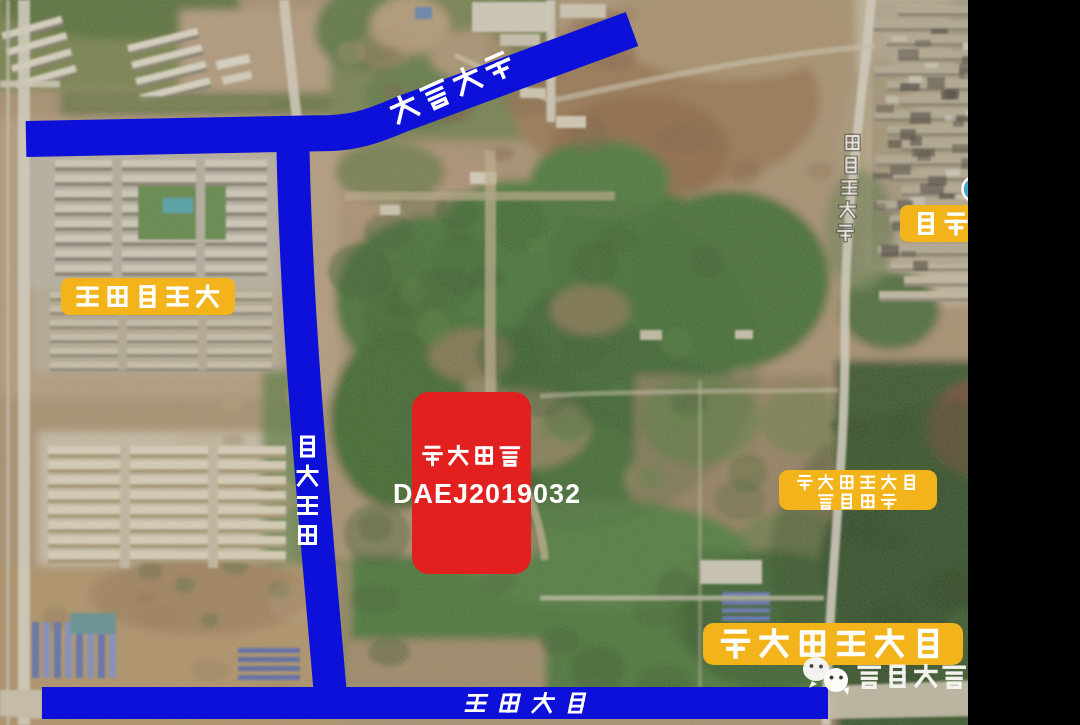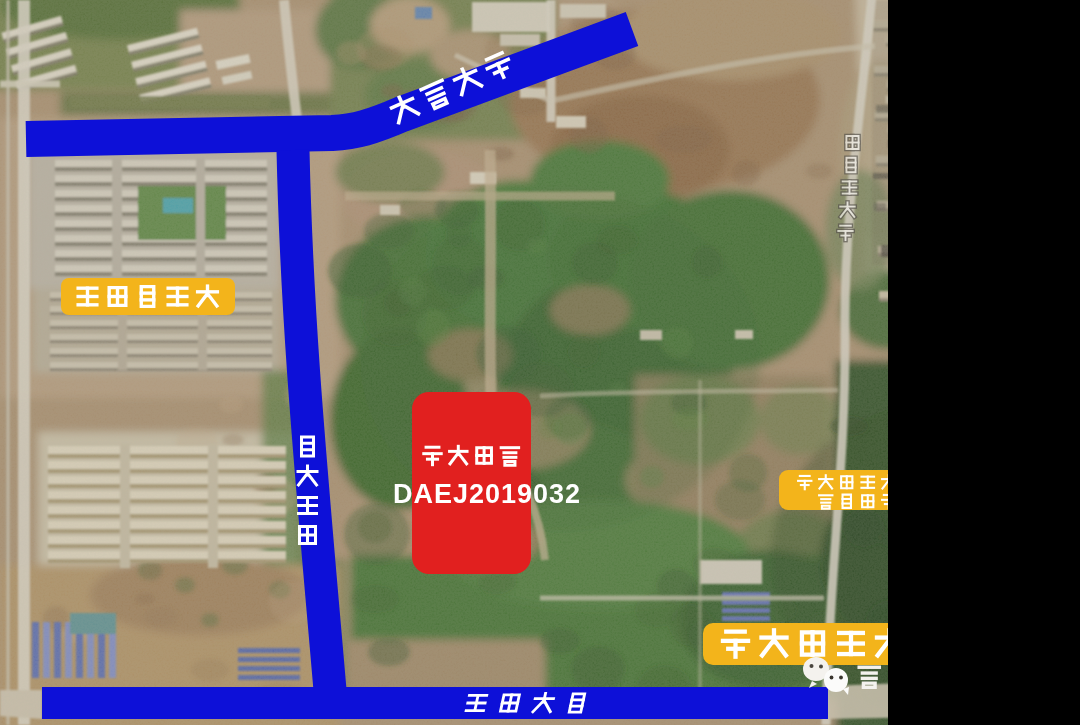--- a/index.html
+++ b/index.html
@@ -1,14 +1,14 @@
 <!DOCTYPE html>
 <html><head><meta charset="utf-8"><style>
 html,body{margin:0;padding:0;background:#000;}
-#stage{position:relative;width:888px;height:725px;overflow:hidden;font-family:"Liberation Sans",sans-serif;}
+#stage{position:relative;width:968px;height:725px;overflow:hidden;font-family:"Liberation Sans",sans-serif;}
 </style></head><body>
 <div id="stage"><svg width="1080" height="725" viewBox="0 0 1080 725">
       <defs>
         <filter id="f8" x="-30%" y="-30%" width="160%" height="160%">
           <feGaussianBlur stdDeviation="8"></feGaussianBlur>
         </filter>
         <filter id="f4" x="-30%" y="-30%" width="160%" height="160%">
           <feGaussianBlur stdDeviation="4.5"></feGaussianBlur>
         </filter>
         <filter id="f2" x="-20%" y="-20%" width="140%" height="140%">

